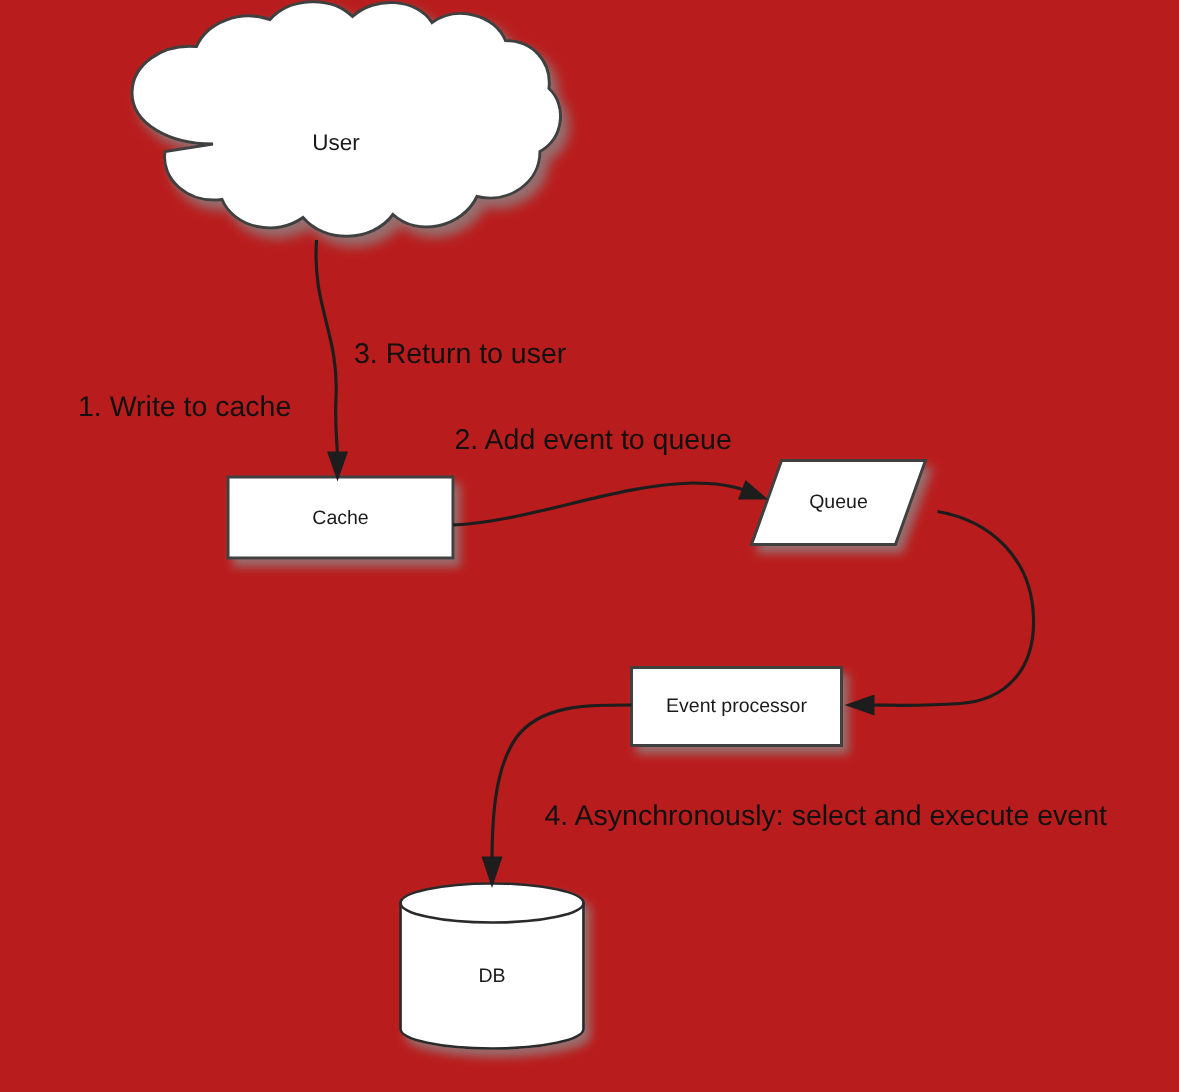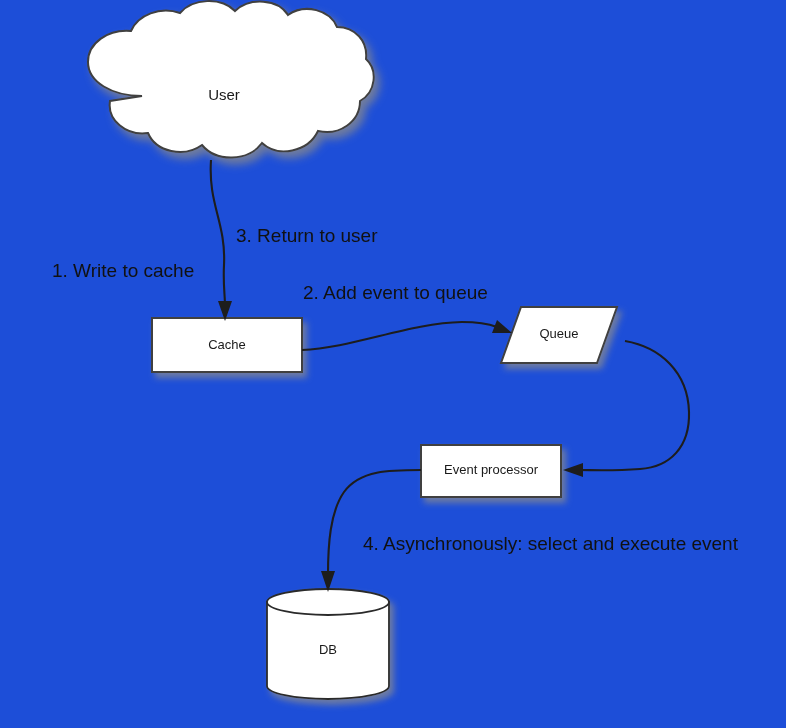--- a/index.html
+++ b/index.html
@@ -10,21 +10,21 @@
   body {
     width: 786px;
     height: 728px;
     font-family: "Liberation Sans", sans-serif;
     overflow: hidden;
   }
   #diagram-canvas {
     position: relative;
     width: 786px;
     height: 728px;
-    background: #1d4ed8;
+    background: #b91c1c;
   }
   svg#diagram-svg {
     position: absolute;
     top: 0;
     left: 0;
     width: 786px;
     height: 728px;
   }
   .node-label {
     font-family: "Liberation Sans", sans-serif;

